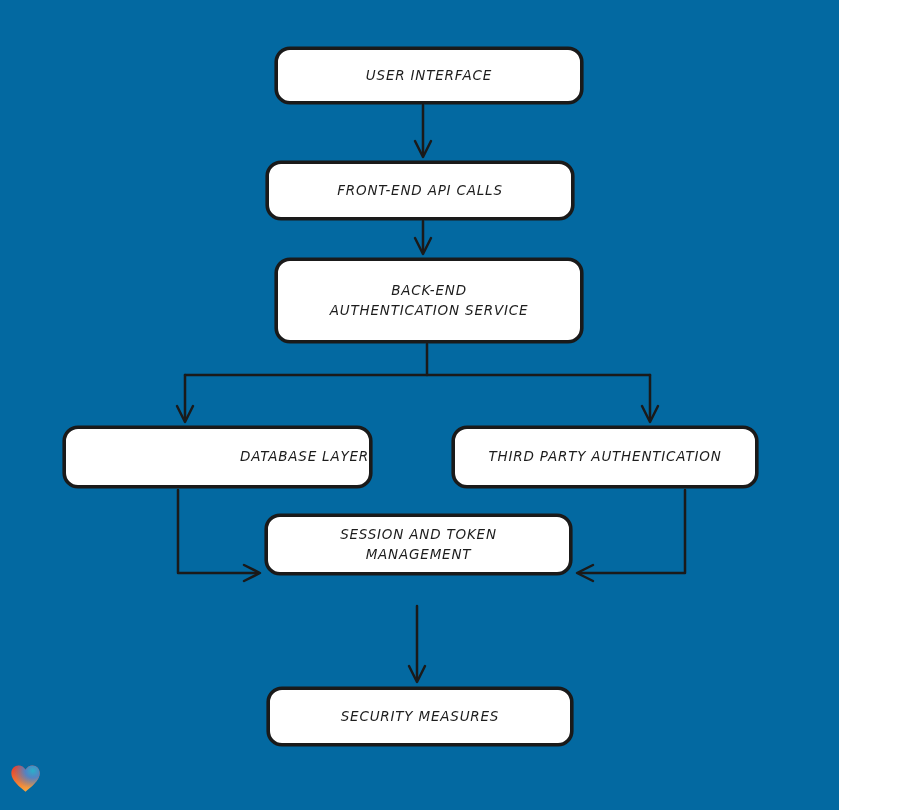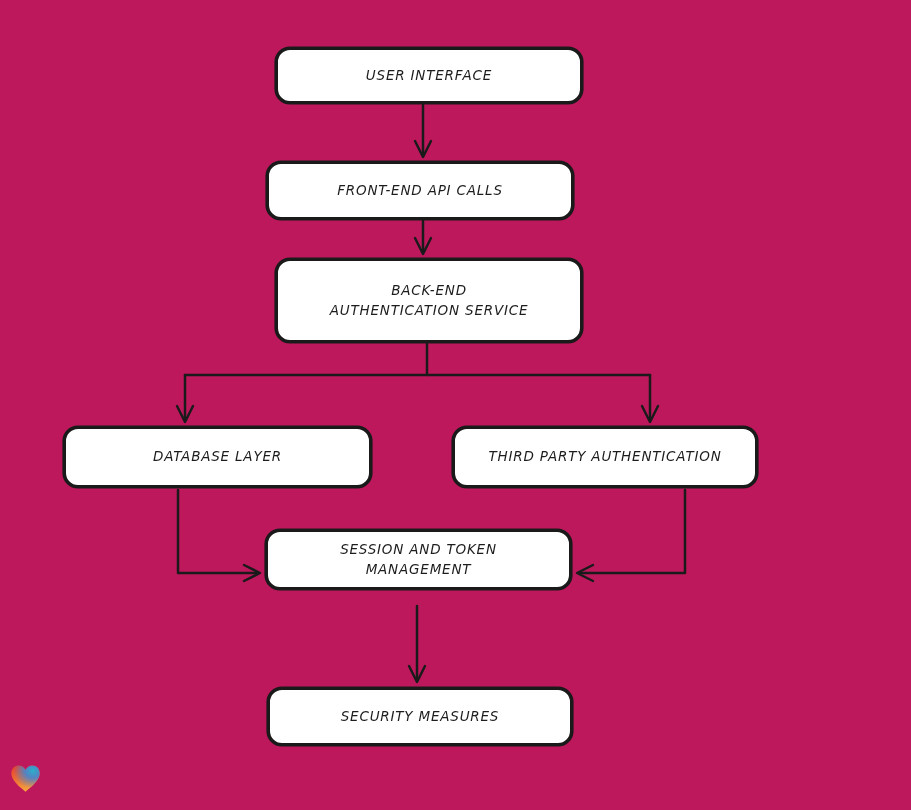--- a/index.html
+++ b/index.html
@@ -3,23 +3,23 @@
 <meta charset="utf-8">
 <style>
   html, body {
     margin: 0;
     padding: 0;
     background: #ffffff;
     font-family: "DejaVu Sans", sans-serif;
   }
   .canvas {
     position: relative;
-    width: 911px;
+    width: 839px;
     height: 810px;
-    background: #be185d;
+    background: #0369a1;
     overflow: hidden;
   }
   .edges-svg {
     position: absolute;
     left: 0;
     top: 0;
     pointer-events: none;
   }
   .node {
     position: absolute;
@@ -39,23 +39,23 @@
     font-weight: 500;
     letter-spacing: 0.8px;
     line-height: 1.45;
     color: #1d1d1d;
     text-transform: uppercase;
   }
   
   .n-ui { left: 275px; top: 47px;  width: 308px; height: 57px; }
   .n-fe { left: 266px; top: 161px; width: 308px; height: 59px; }
   .n-be { left: 275px; top: 258px; width: 308px; height: 85px; }
-  .n-db { left: 63px;  top: 426px; width: 309px; height: 62px; }
+  .n-db { left: 63px;  top: 426px; width: 309px; height: 62px; justify-content: flex-end; }
   .n-tp { left: 452px; top: 426px; width: 306px; height: 62px; }
-  .n-st { left: 265px; top: 529px; width: 307px; height: 61px; }
+  .n-st { left: 265px; top: 514px; width: 307px; height: 61px; }
   .n-sm { left: 267px; top: 687px; width: 306px; height: 59px; text-align: center; }
   
   .n-be .label { max-width: 210px; font-style: italic; }
   .n-st .label { max-width: 175px; }
   .heart-logo {
     position: absolute;
     left: 7px;
     top: 759px;
     width: 37px;
     height: 37px;

